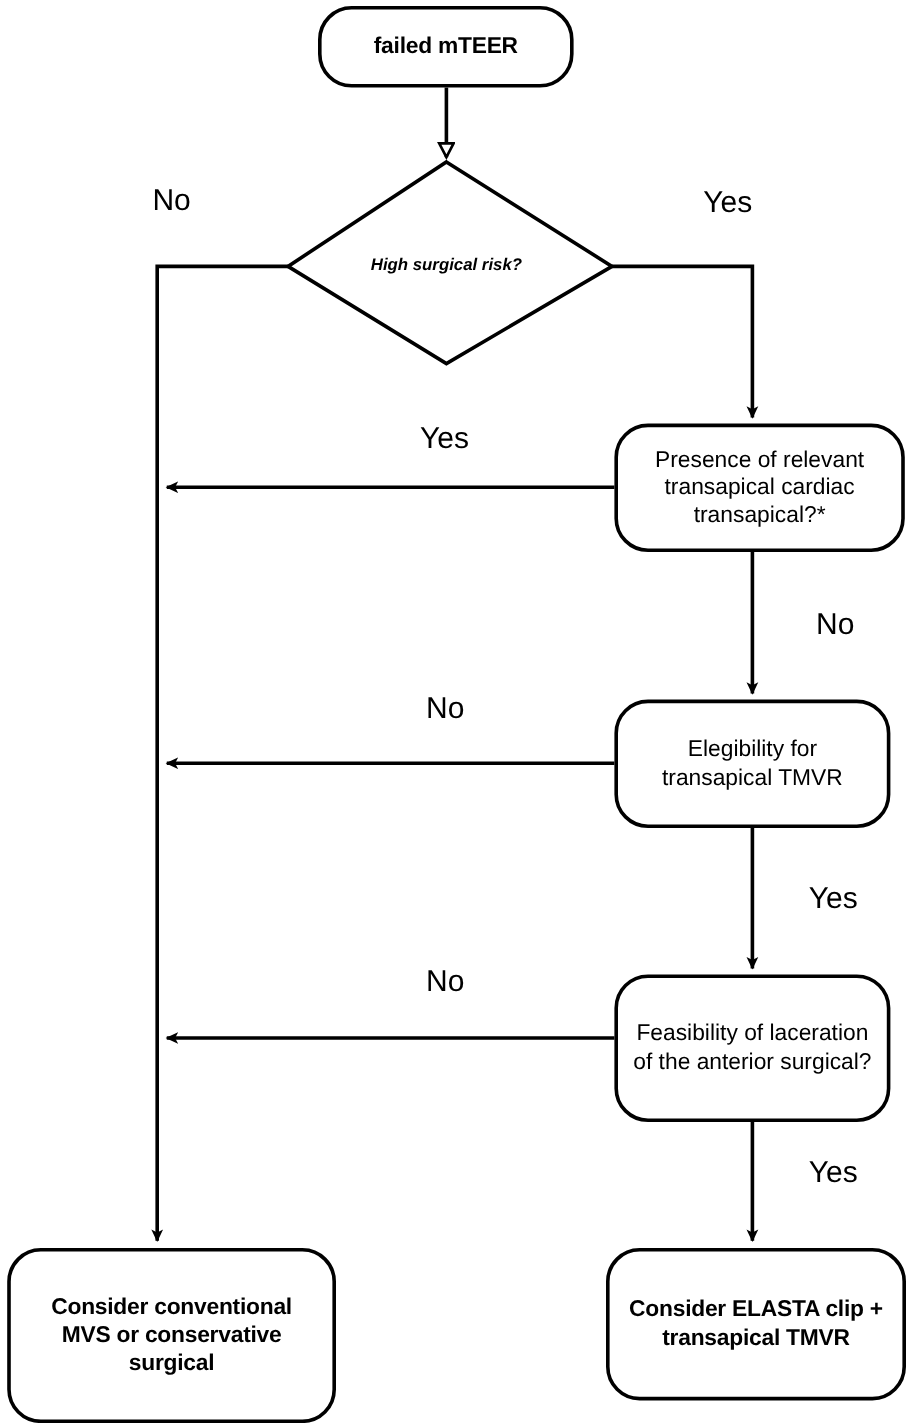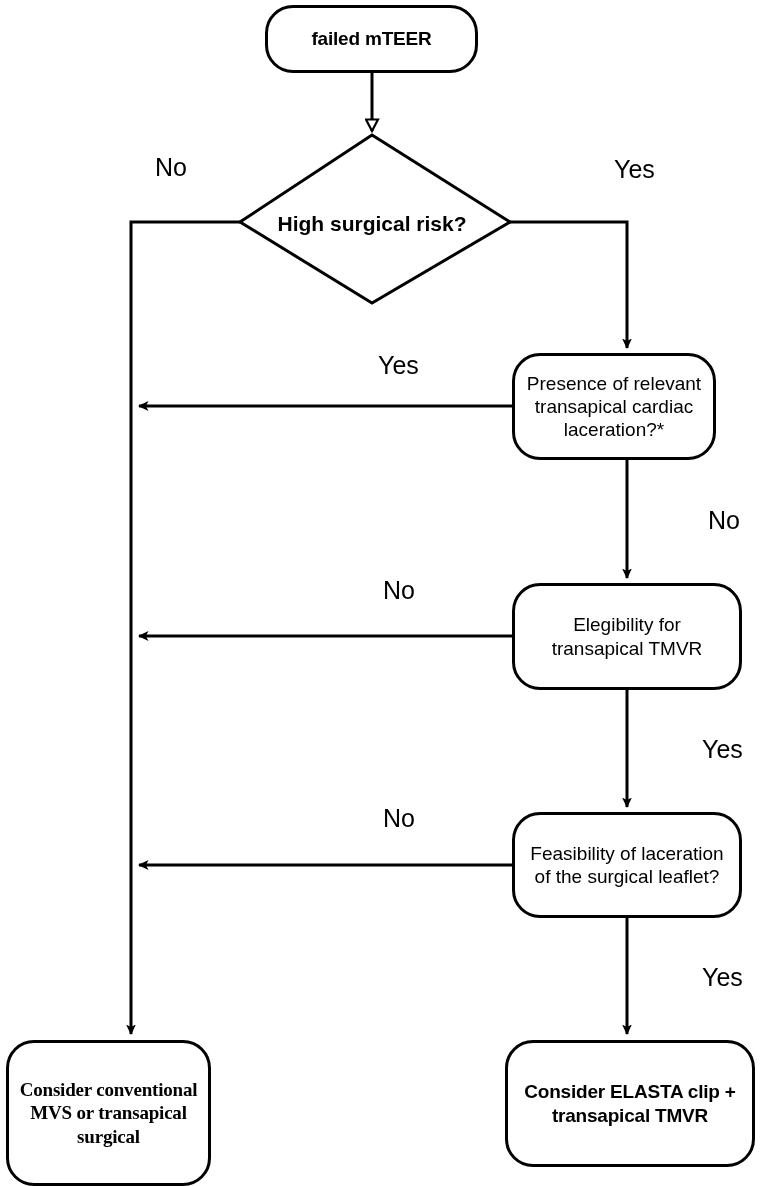--- a/index.html
+++ b/index.html
@@ -57,28 +57,28 @@
     font-weight: normal;
     font-size: 19px;
   }
   .edge-label {
     position: absolute;
     font-size: 25px;
     font-weight: normal;
     color: #000000;
     white-space: nowrap;
     line-height: 1;
-    margin-left: 28px;
   }
   .diamond-label {
     position: absolute;
-    font-size: 21px;
+    font-size: 14px;
     font-weight: bold;
     white-space: nowrap;
     line-height: 1;
+    font-style: italic;
   }
 </style>
 </head>
 <body>
 
 <div id="flow-root">
 
   <svg class="flow-canvas" viewBox="0 0 760 1186">
     <defs>
       <marker id="arrow-solid" markerWidth="11" markerHeight="11" refX="9.5" refY="5.5" orient="auto" markerUnits="userSpaceOnUse">
@@ -109,46 +109,46 @@
 
     <line x1="627" y1="918" x2="627" y2="1034" stroke="#000000" stroke-width="3" marker-end="url(#arrow-solid)"></line>
   </svg>
 
   <div class="node-box" style="left:265px; top:5px; width:213px; height:68px;">
     <span class="node-text terminal-text">failed mTEER</span>
   </div>
 
   <div class="diamond-label" style="left:276px; top:213px; width:192px; text-align:center;">High surgical risk?</div>
 
-  <div class="node-box" style="left:512px; top:353px; width:204px; height:107px;">
+  <div class="node-box" style="left:512px; top:353px; width:242px; height:107px;">
     <span class="node-text process-text">
       <span>Presence of relevant</span><br>
       <span>transapical cardiac</span><br>
-      <span>laceration?*</span>
+      <span>transapical?*</span>
     </span>
   </div>
 
   <div class="node-box" style="left:512px; top:583px; width:230px; height:107px;">
     <span class="node-text process-text">
       <span>Elegibility for</span><br>
       <span>transapical TMVR</span>
     </span>
   </div>
 
-  <div class="node-box" style="left:512px; top:812px; width:230px; height:106px;">
+  <div class="node-box" style="left:512px; top:812px; width:230px; height:123px;">
     <span class="node-text process-text">
       <span>Feasibility of laceration</span><br>
-      <span>of the surgical leaflet?</span>
+      <span>of the anterior surgical?</span>
     </span>
   </div>
 
-  <div class="node-box" style="left:6px; top:1040px; width:205px; height:146px;font-family:Liberation Serif, serif;">
+  <div class="node-box" style="left:6px; top:1040px; width:274px; height:146px;">
     <span class="node-text terminal-text">
       <span>Consider conventional</span><br>
-      <span>MVS or transapical</span><br>
+      <span>MVS or conservative</span><br>
       <span>surgical</span>
     </span>
   </div>
 
   <div class="node-box" style="left:505px; top:1040px; width:250px; height:127px;">
     <span class="node-text terminal-text">
       <span>Consider ELASTA clip +</span><br>
       <span>transapical TMVR</span>
     </span>
   </div>

